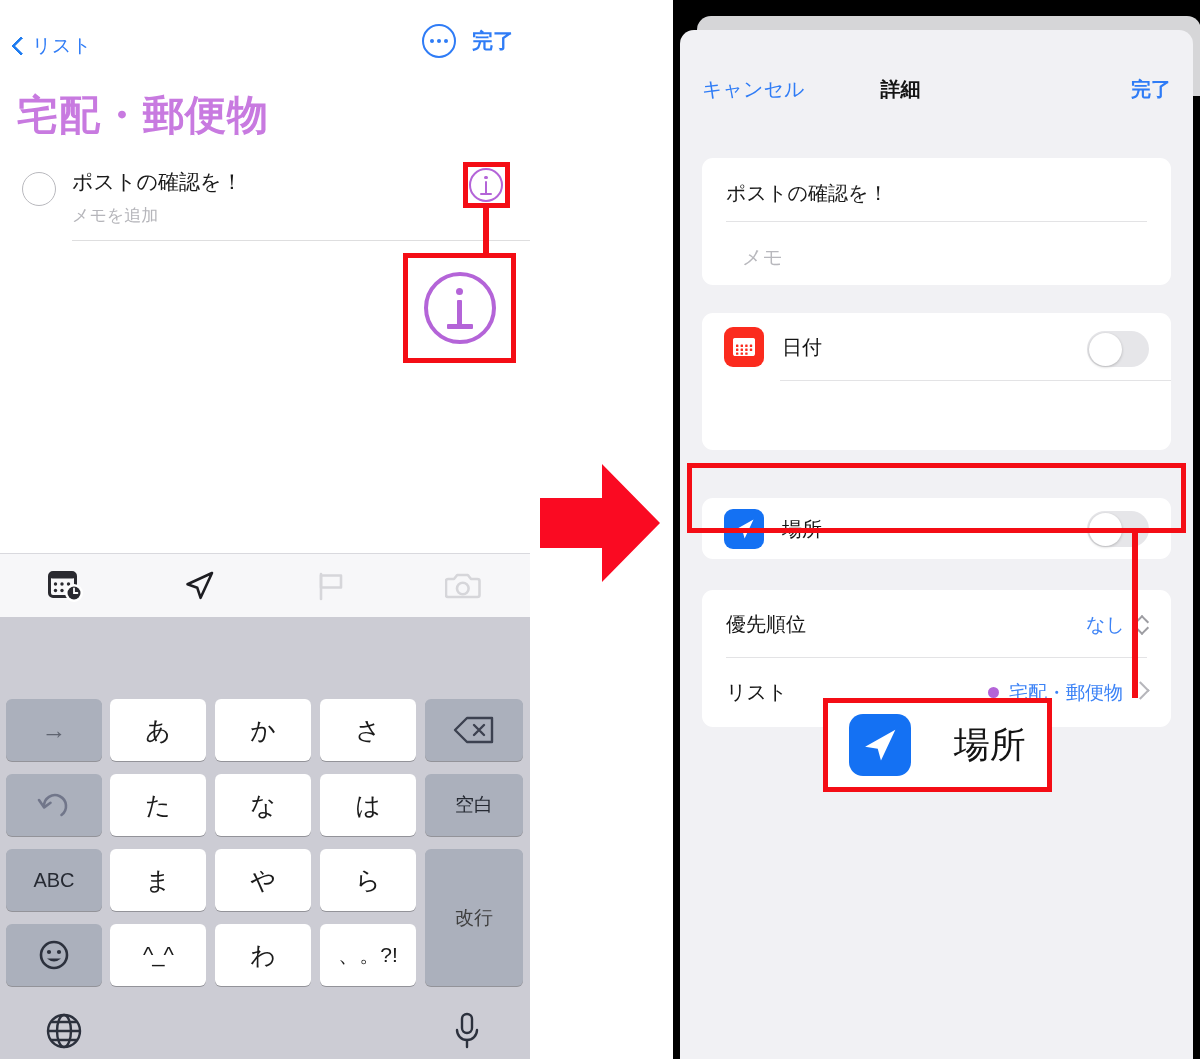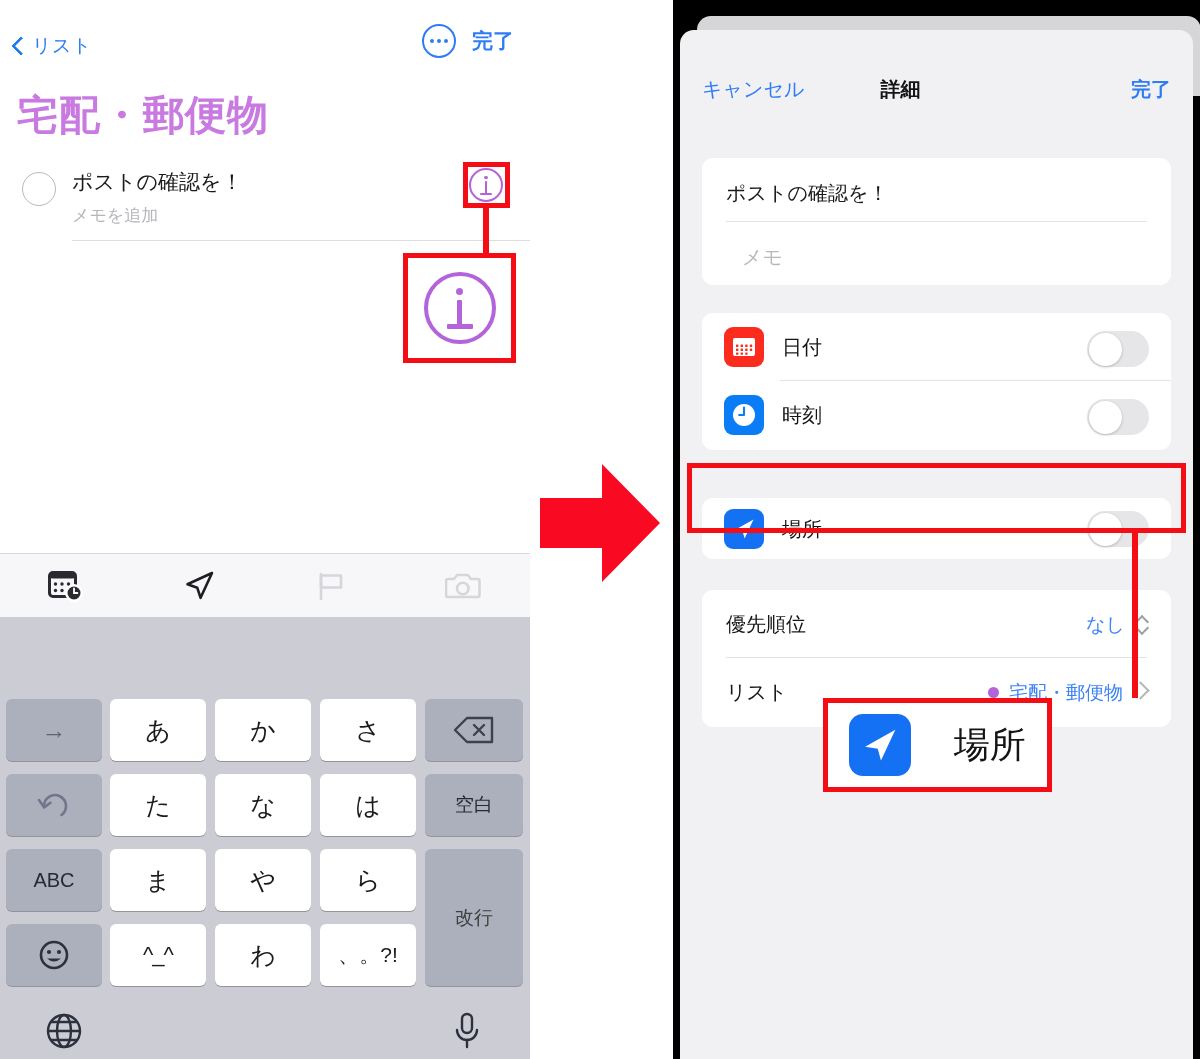--- a/index.html
+++ b/index.html
@@ -421,32 +421,20 @@
                 <rect x="14.2" y="18.4" width="2.4" height="2.4" rx=".5"></rect>
               </g>
             </svg>
           </span>
           <span class="row-label">日付</span>
           <span class="toggle">
               <span class="knob"></span>
             </span>
           <span class="sep inset"></span>
         </div>
-        <div class="row">
-          <span class="app-icon clock">
-            <svg width="30" height="30" viewBox="0 0 30 30" aria-hidden="true">
-              <circle cx="15" cy="15" r="11" fill="#fff"></circle>
-              <path d="M15 15 L15 7.5 M15 15 L10.2 15" stroke="#0a7cf6" stroke-width="2.1" stroke-linecap="round"></path>
-            </svg>
-          </span>
-          <span class="row-label">時刻</span>
-          <span class="toggle">
-              <span class="knob"></span>
-            </span>
-        </div>
       </div>
 
       <div class="group g-location">
         <div class="row" style="height:61px;">
           <span class="app-icon loc" style="top:11px;">
             <svg width="26" height="26" viewBox="0 0 26 26" aria-hidden="true">
               <path d="M22.5 3.6 L3.8 14.1 L11.6 15.3 L13.6 22.6 Z" fill="#fff"></path>
             </svg>
           </span>
           <span class="row-label" style="top:18px;">場所</span>

